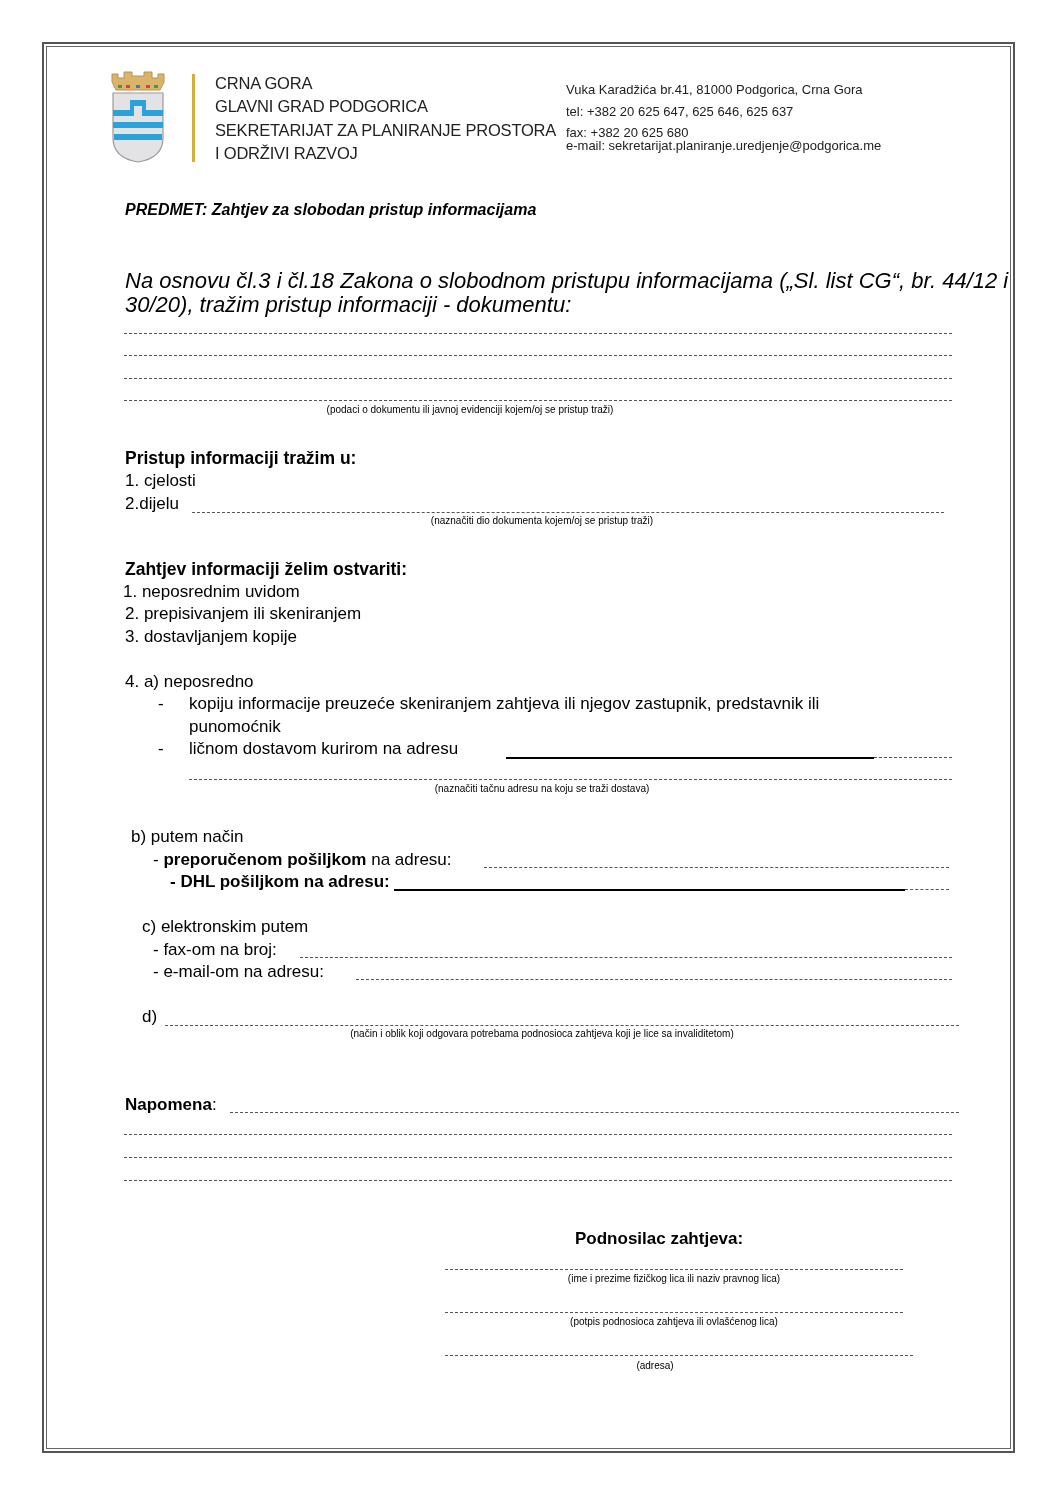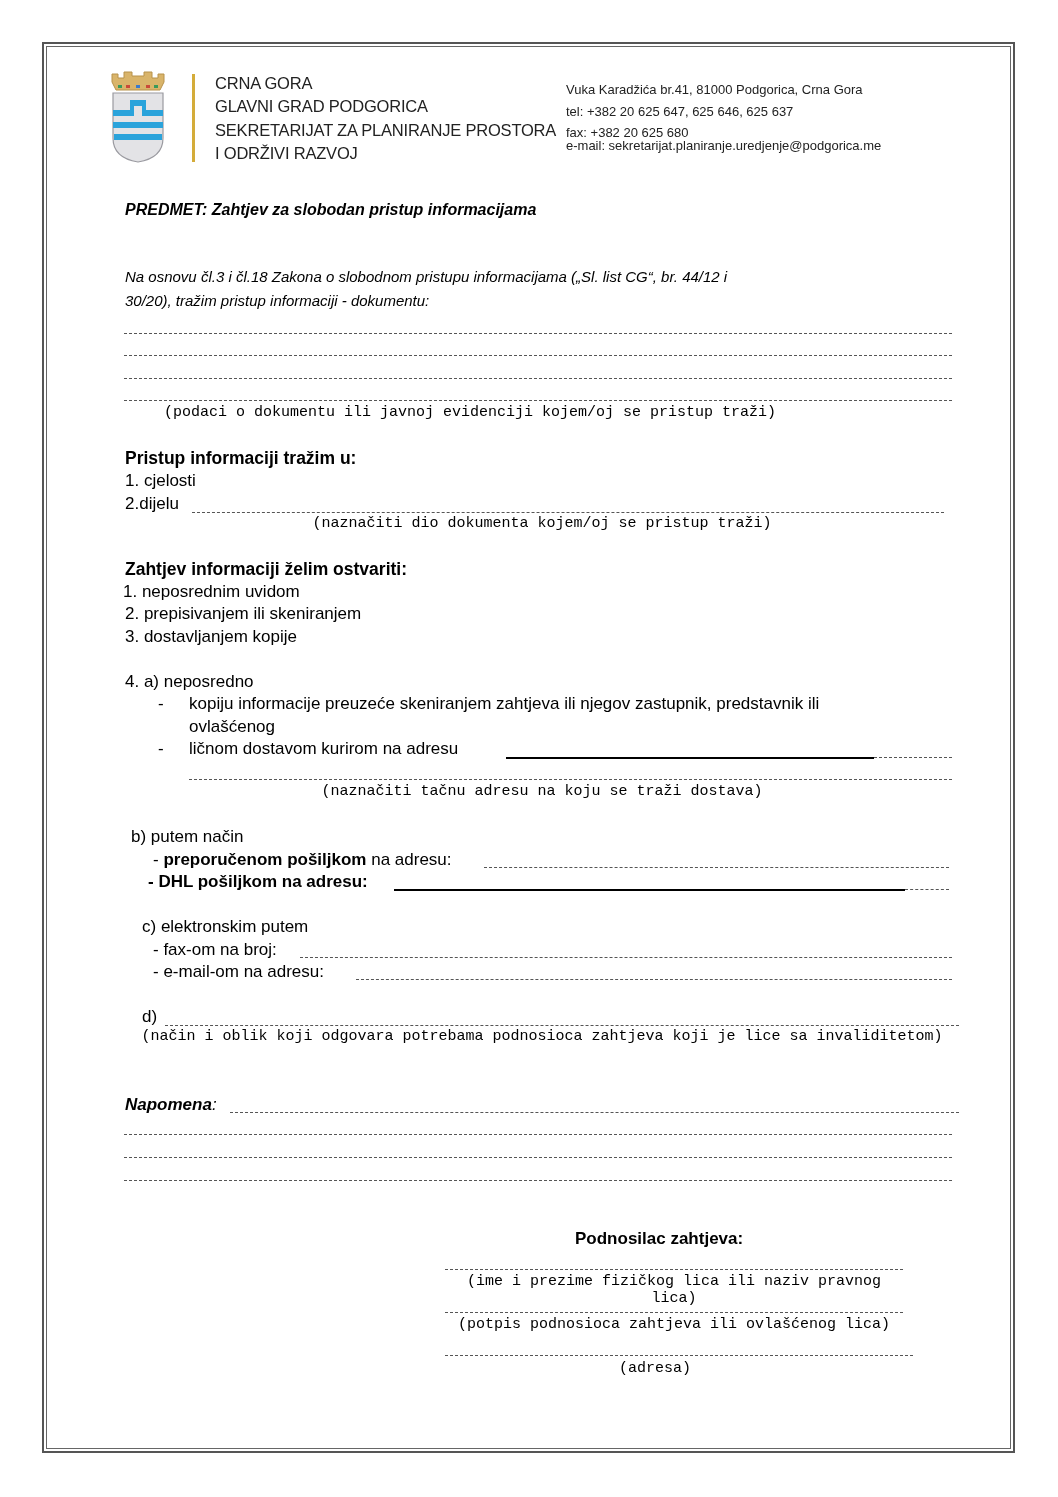--- a/index.html
+++ b/index.html
@@ -11,28 +11,28 @@
                  border: 1px solid #666; box-sizing: border-box; }
   .abs { position: absolute; white-space: nowrap; font-style: italic; }
 
   
   .crest { position: absolute; left: 110px; top: 68px; width: 56px; height: 96px; }
   .gold-bar { position: absolute; left: 192px; top: 74px; width: 3px; height: 88px; background: #d4ac3a; }
   .org-line { position: absolute; left: 215px; font-size: 16.5px; color: #222; letter-spacing: -0.2px; }
   .contact-line { position: absolute; left: 566px; font-size: 13px; color: #222; }
 
   .title { left: 125px; top: 201px; font-size: 16px; font-weight: bold; }
-  .para { left: 125px; font-size: 15px; }
+  .para { left: 125px; font-size: 22px; }
   .rule { position: absolute; height: 0; border-top: 1px dashed #555; }
   .rule.solid { border-top: 2px solid #000; }
-  .caption { position: absolute; font-size: 15px; text-align: center; font-family: Liberation Mono, monospace; }
+  .caption { position: absolute; font-size: 10px; text-align: center; }
   .h2 { position: absolute; left: 125px; font-size: 17.5px; font-weight: bold; }
   .item { position: absolute; font-size: 17px; white-space: nowrap; }
   .bold { font-weight: bold; }
-  .italic-bold { font-weight: bold; font-style: italic; }
+  .italic-bold { font-weight: bold; }
   .field { position: absolute; height: 0; border-top: 1px dashed #555; }
 </style>
 </head>
 <body>
 
 <div class="frame-outer"></div>
 <div class="frame-inner"></div>
 
 <svg class="crest" viewBox="0 0 56 96">
 
@@ -79,34 +79,34 @@
 <div class="caption" style="left:0; width:1084px; top:515px">(naznačiti dio dokumenta kojem/oj se pristup traži)</div>
 
 <div class="h2" style="top:559px">Zahtjev informaciji želim ostvariti:</div>
 <div class="item" style="left:123px; top:582px">1. neposrednim uvidom</div>
 <div class="item" style="left:125px; top:604px">2. prepisivanjem ili skeniranjem</div>
 <div class="item" style="left:125px; top:627px">3. dostavljanjem kopije</div>
 
 <div class="item" style="left:125px; top:672px">4. a) neposredno</div>
 <div class="item" style="left:158px; top:694px">-</div>
 <div class="item" style="left:189px; top:694px">kopiju informacije preuzeće skeniranjem zahtjeva ili njegov zastupnik, predstavnik ili</div>
-<div class="item" style="left:189px; top:717px">ovlašćenog</div>
+<div class="item" style="left:189px; top:717px">punomoćnik</div>
 <div class="item" style="left:158px; top:739px">-</div>
 <div class="item" style="left:189px; top:739px">ličnom dostavom kurirom na adresu</div>
 <div class="rule solid" style="left:506px; top:757px; width:368px"></div>
 <div class="field" style="left:874px; top:757px; width:78px"></div>
 <div class="field" style="left:189px; top:779px; width:763px"></div>
 <div class="caption" style="left:0; width:1084px; top:783px">(naznačiti tačnu adresu na koju se traži dostava)</div>
 
 <div class="item" style="left:131px; top:827px">b) putem način</div>
 <div class="item" style="left:153px; top:850px">
   <span>- </span><span class="bold">preporučenom pošiljkom</span><span> na adresu:</span>
 </div>
 <div class="field" style="left:484px; top:867px; width:465px"></div>
-<div class="item bold" style="left:148px; top:872px">- DHL pošiljkom na adresu:</div>
+<div class="item bold" style="left:170px; top:872px">- DHL pošiljkom na adresu:</div>
 <div class="rule solid" style="left:394px; top:889px; width:511px"></div>
 <div class="field" style="left:905px; top:889px; width:44px"></div>
 
 <div class="item" style="left:142px; top:917px">c) elektronskim putem</div>
 <div class="item" style="left:153px; top:940px">- fax-om na broj:</div>
 <div class="field" style="left:300px; top:957px; width:652px"></div>
 <div class="item" style="left:153px; top:962px">- e-mail-om na adresu:</div>
 <div class="field" style="left:356px; top:979px; width:596px"></div>
 
 <div class="item" style="left:142px; top:1007px">d)</div>

